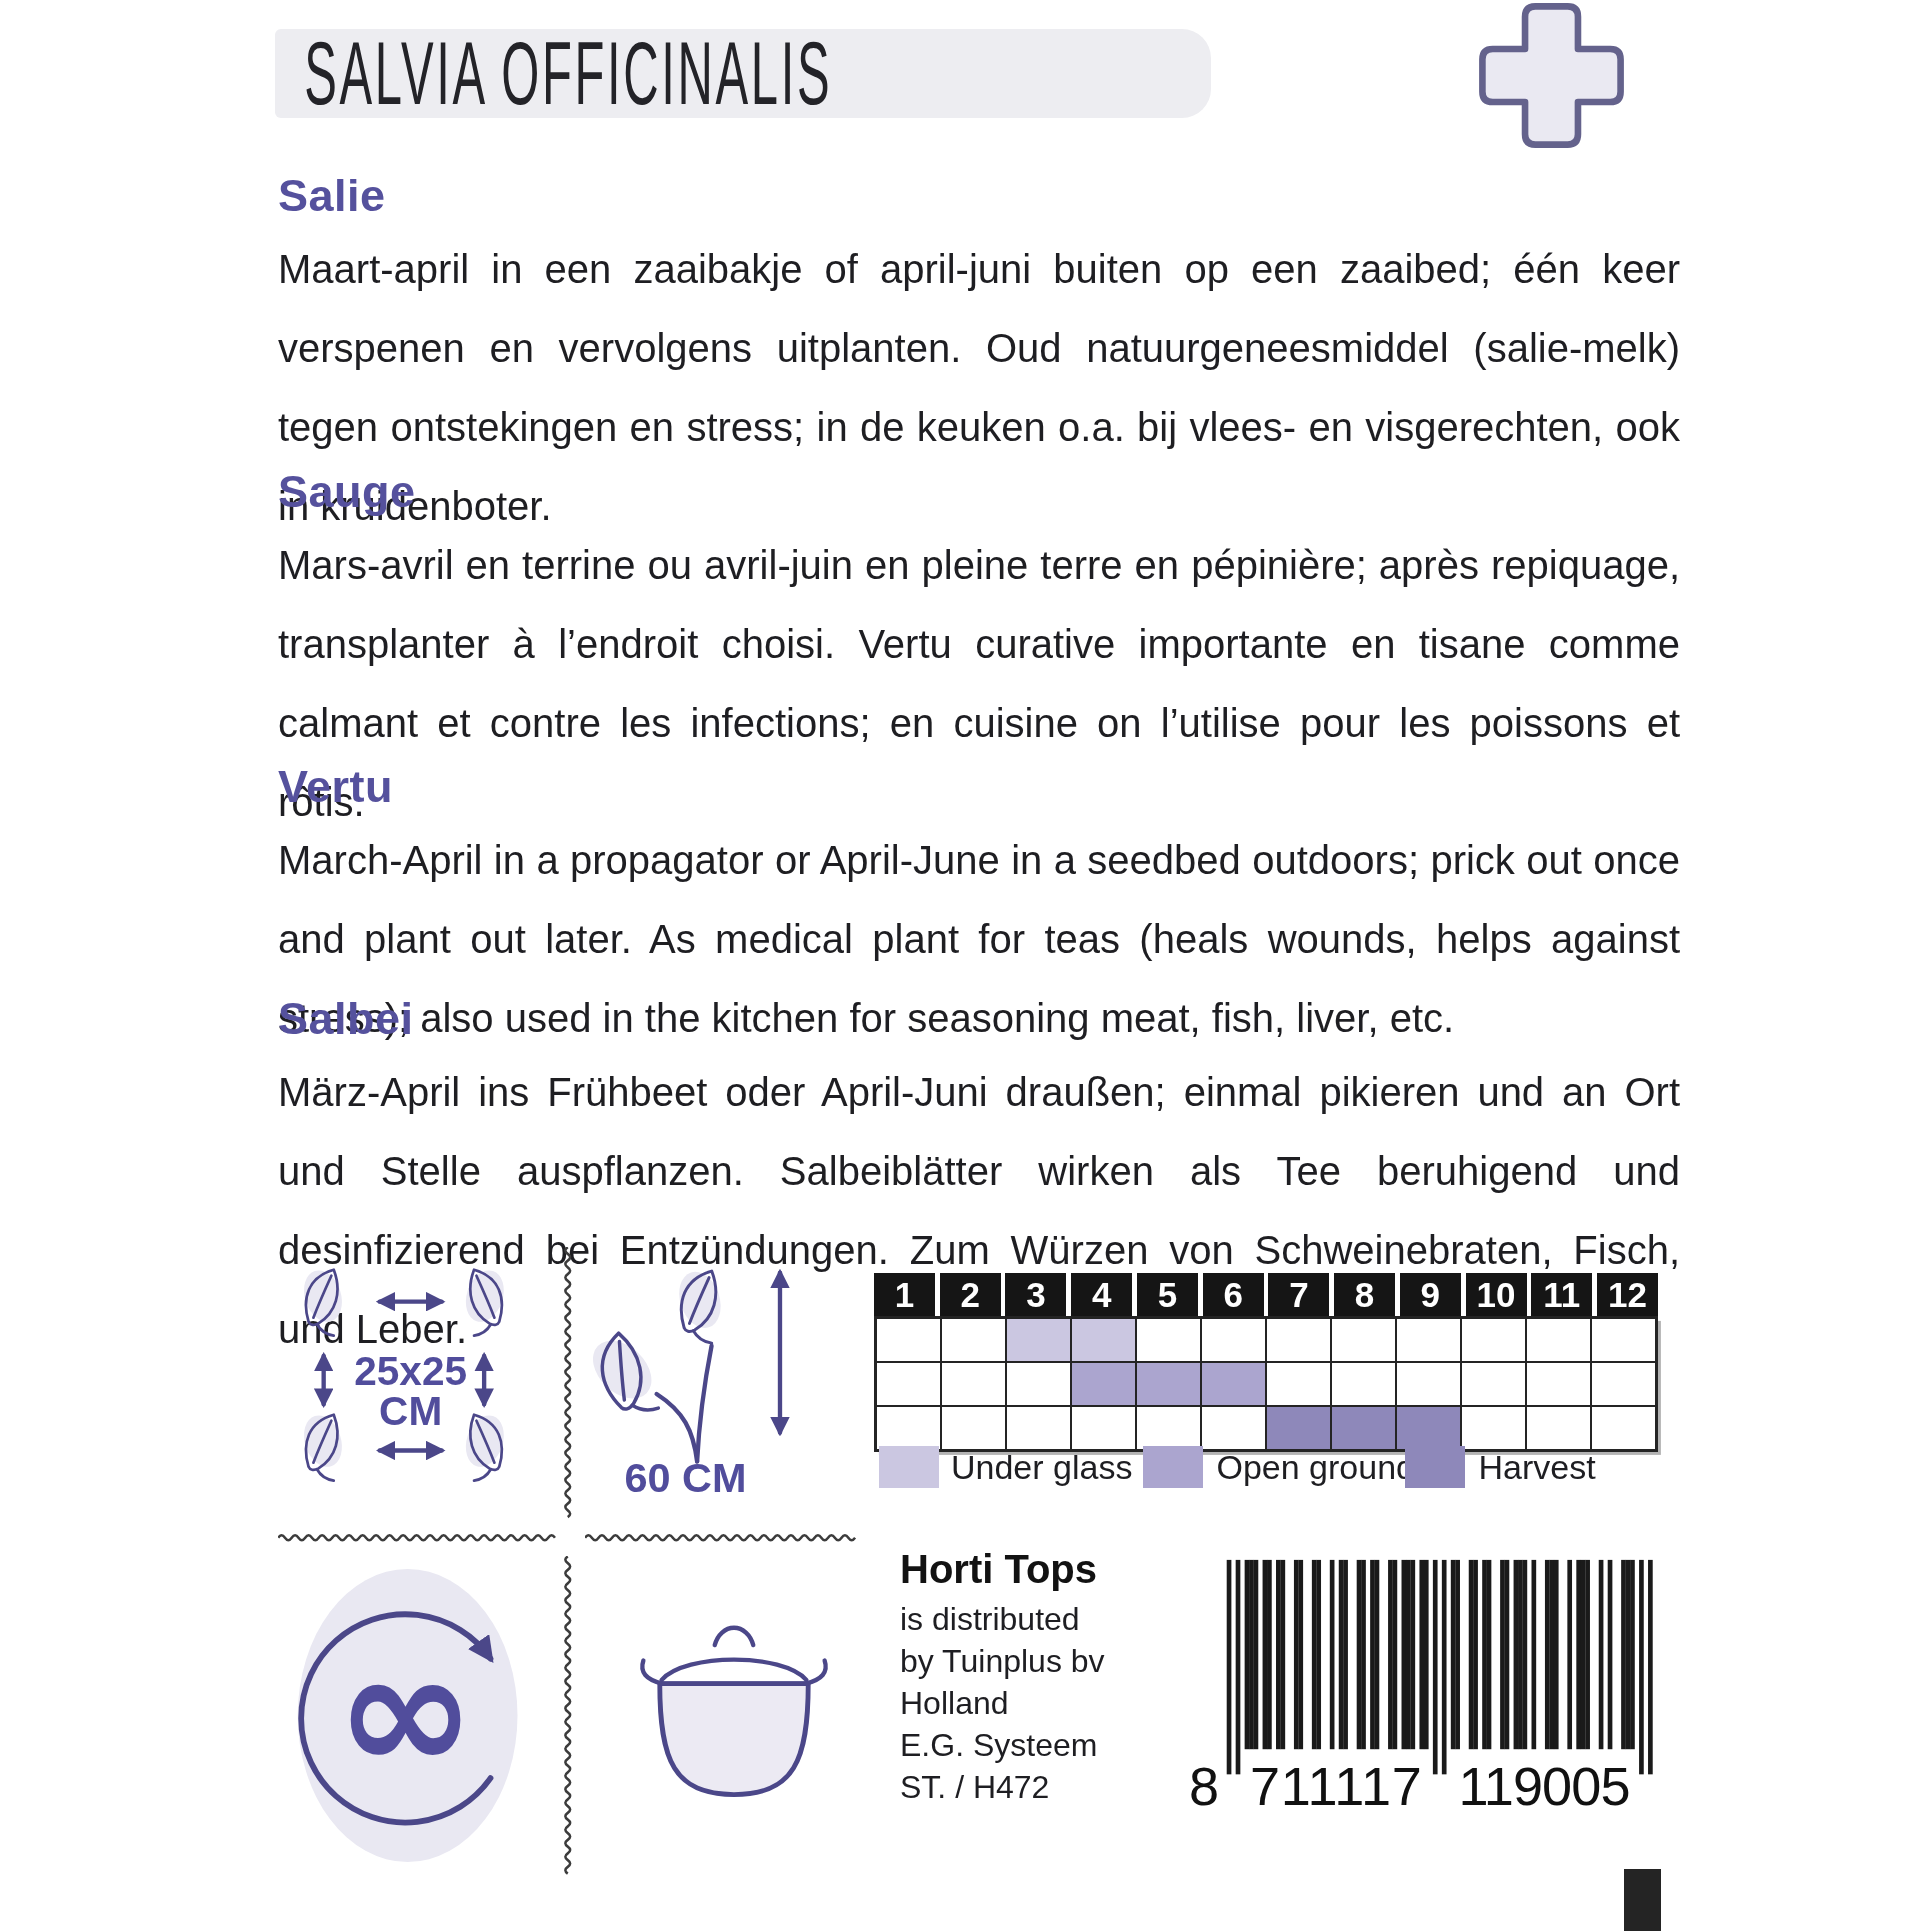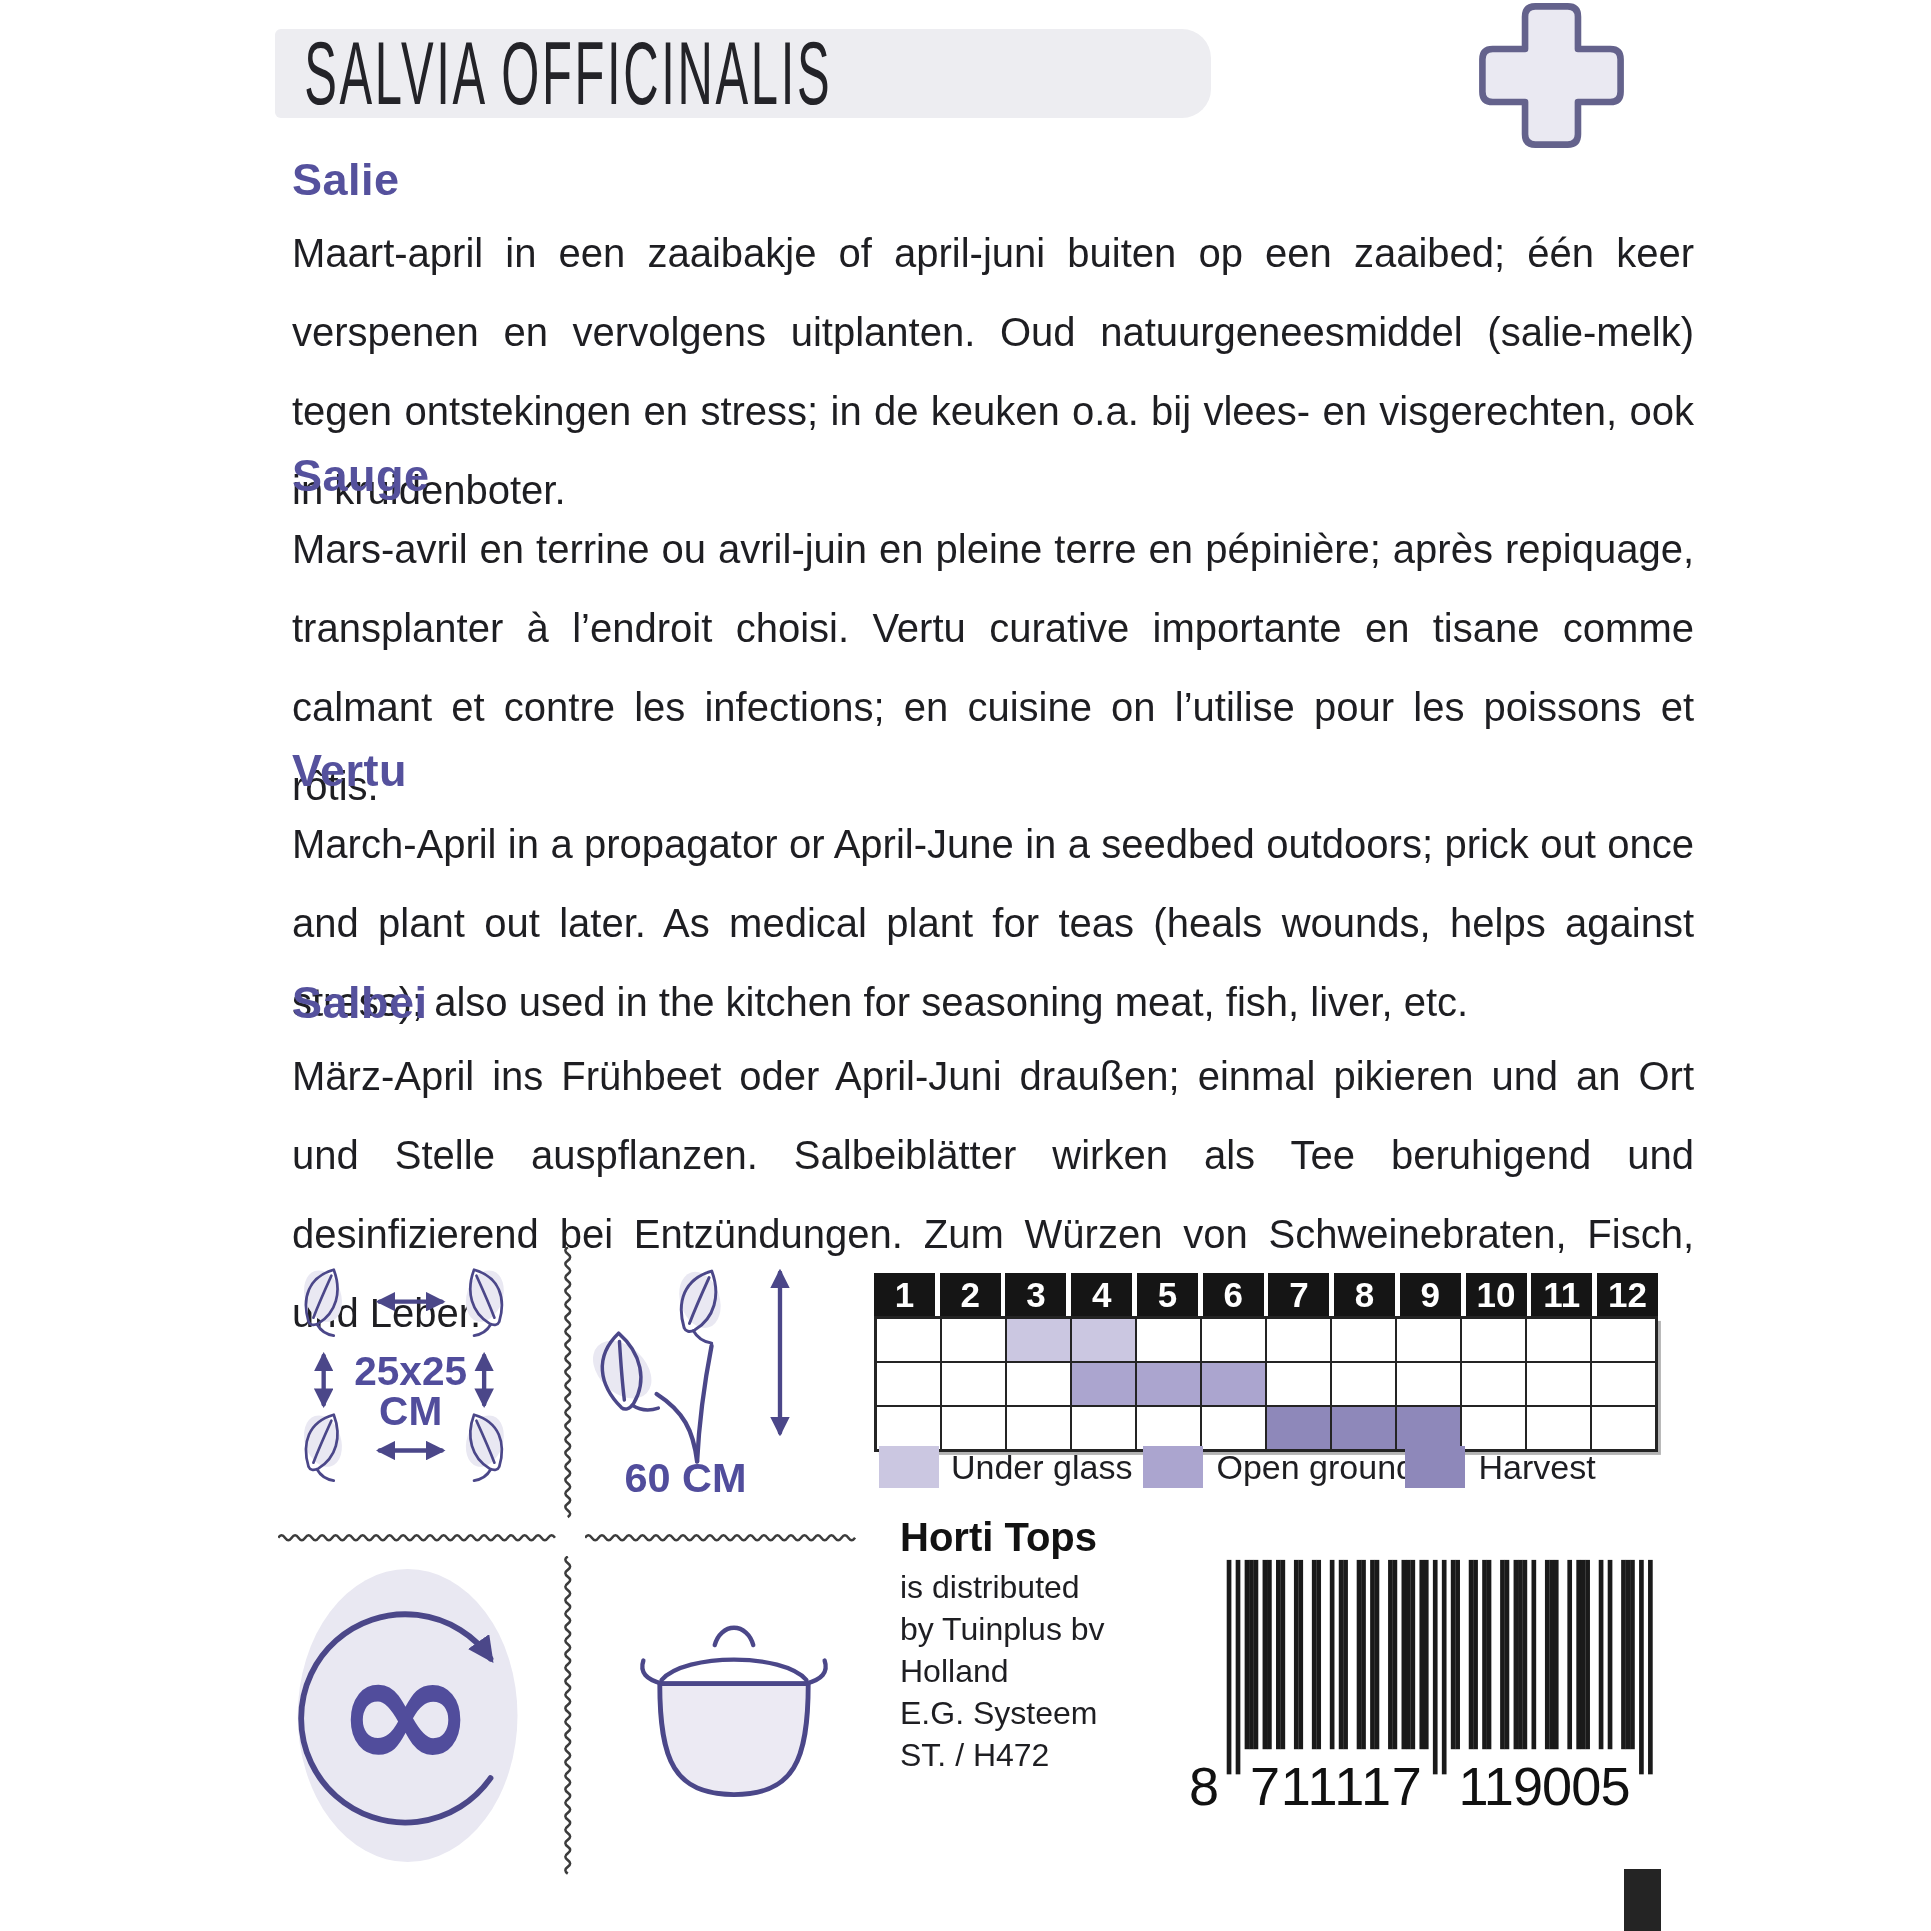--- a/index.html
+++ b/index.html
@@ -9,21 +9,21 @@
   
   .banner{position:absolute;left:275px;top:29px;width:936px;height:89px;background:#ededf1;
           border-radius:5.8px 29px 29px 5.8px;display:flex;align-items:center;}
   .title{font-size:89px;font-weight:500;letter-spacing:4.8px;color:#232328;white-space:nowrap;
          transform:scaleX(0.55);transform-origin:0 50%;padding-left:53px;}
 
   
   .cross{position:absolute;left:1475px;top:1.9px;width:153px;height:147px;}
 
   
-  .sec{position:absolute;left:292px;width:1402px;}
+  .sec{position:absolute;left:278px;width:1402px;margin-top:16px;}
   .sec h2{margin:0;font-size:45px;font-weight:bold;color:#55519d;letter-spacing:0.5px;}
   .sec p{margin:7.7px 0 0 0;font-size:40px;line-height:79px;color:#1e1e22;text-align:justify;}
   .sec1{top:154px;} .sec2{top:450px;} .sec3{top:745px;} .sec4{top:977px;}
 
   
   .icon-svg{position:absolute;}
   .spacing-svg{left:285px;top:1263px;width:261px;height:232px;}
   .height-svg{left:589px;top:1261px;width:222px;height:239px;}
   .infinity-svg{left:290px;top:1556px;width:241px;height:319px;}
   .pot-svg{left:618px;top:1595px;width:232px;height:241px;}
@@ -37,21 +37,21 @@
   .cal-grid{position:absolute;left:874px;top:1316px;width:784px;display:grid;
             grid-template-columns:repeat(12,1fr);border:2.9px solid #242424;box-sizing:border-box;
             background:#fff;box-shadow:3.9px 3.9px 0 -1px #b3b3b3;}
   .gcell{height:42px;border:1.4px solid #242424;}
   .legend-item{position:absolute;top:1446px;display:flex;align-items:center;gap:13.5px;}
   .leg0{left:879px;gap:12px;} .leg1{left:1143px;} .leg2{left:1405px;}
   .legend-swatch{width:60px;height:42px;}
   .legend-label{font-size:34px;color:#1e1e22;}
 
   
-  .dist{position:absolute;left:900px;top:1515px;}
+  .dist{position:absolute;left:900px;top:1547px;}
   .dist-name{font-size:40px;font-weight:bold;color:#121212;margin-bottom:5.8px;}
   .dist-line{font-size:32px;line-height:42px;color:#1e1e22;}
 
   
   .barcode-svg{position:absolute;left:1190px;top:1556px;width:483px;height:257px;}
   .barcode-svg rect{fill:#1a1a1a;}
   .bc-digit{font-family:"Liberation Sans",sans-serif;font-size:56px;fill:#111;}
 
   
   .pmark{position:absolute;left:1624px;top:1869px;width:37px;height:62px;background:#242424;}

